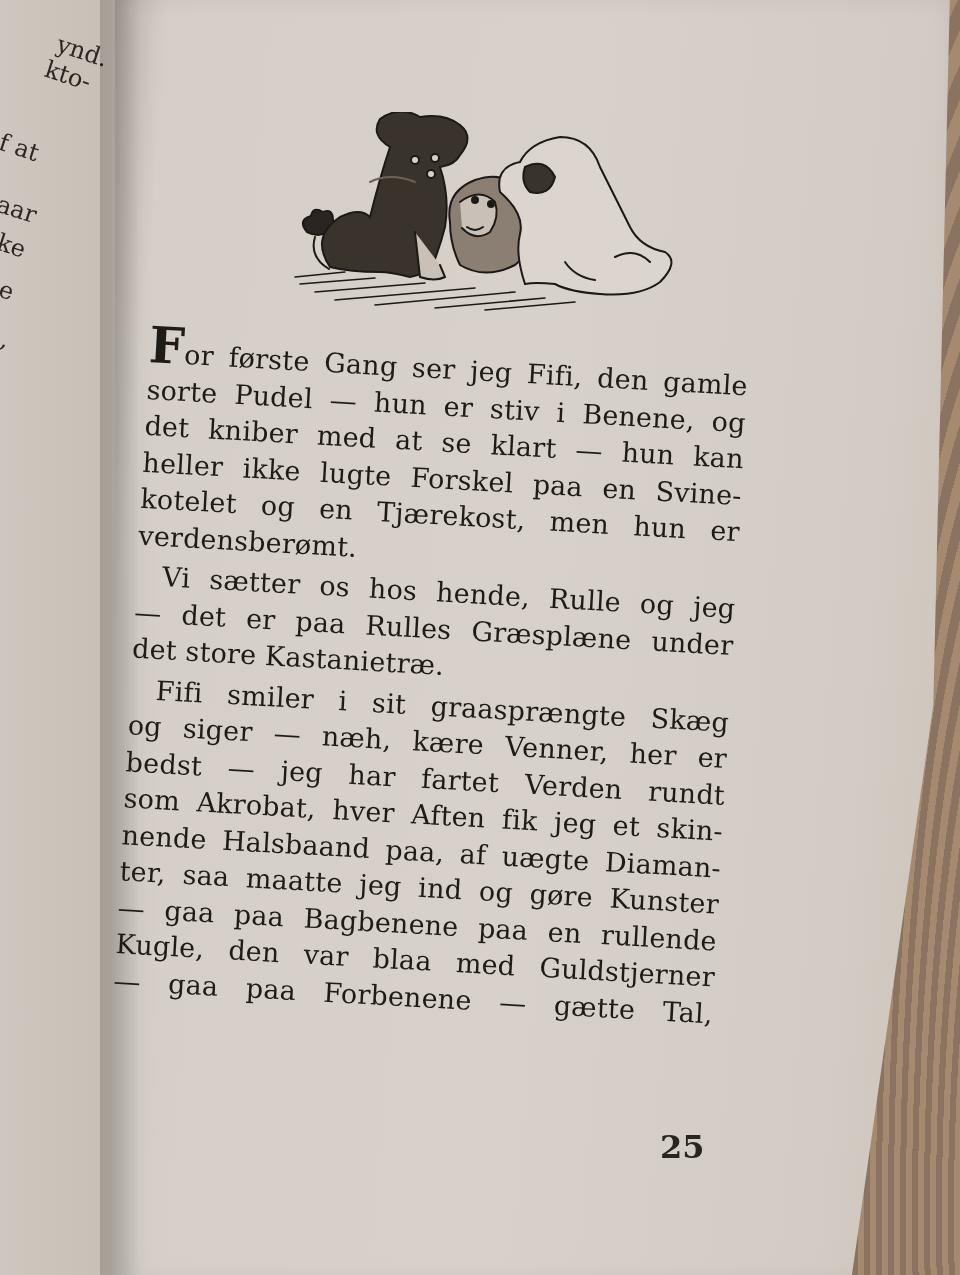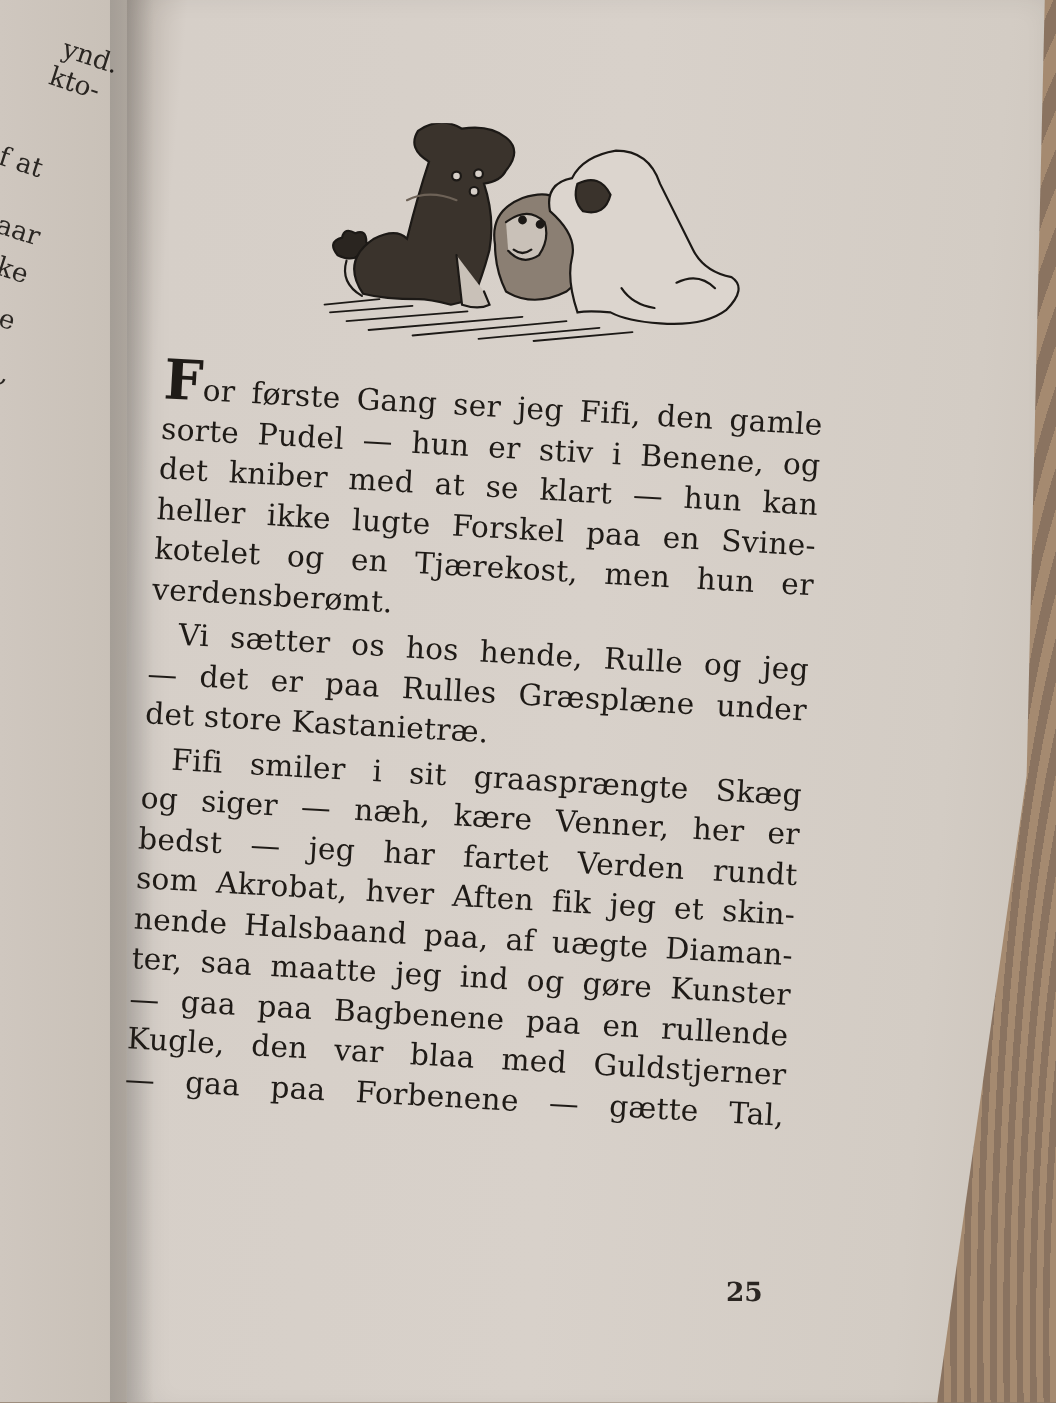--- a/index.html
+++ b/index.html
@@ -35,21 +35,21 @@
       position: absolute; left: 150px; top: 330px; width: 600px;
       color: #1f1b17; font-size: 27px; line-height: 36.5px;
       transform: rotate(3.2deg); transform-origin: left top;
       letter-spacing: 0.2px;
     }
     .para { margin: 0 0 4px 0; }
     .line { display: block; white-space: nowrap; text-align: justify; text-align-last: justify; }
     .indent { padding-left: 26px; }
     .dropcap { font-size: 50px; font-weight: bold; line-height: 30px; vertical-align: baseline; }
     .page-number {
-      position: absolute; left: 660px; top: 1160px; font-size: 24px; font-weight: bold; color: #2a2521;
+      position: absolute; left: 660px; top: 1128px; font-size: 32px; font-weight: bold; color: #2a2521;
     }
   </style>
 </head>
 <body>
 
 <div class="wood"></div>
 
 <div class="left-page">
   <span class="frag" style="left:62px;top:30px;">ynd.</span>
   <span class="frag" style="left:50px;top:55px;">kto-</span>

